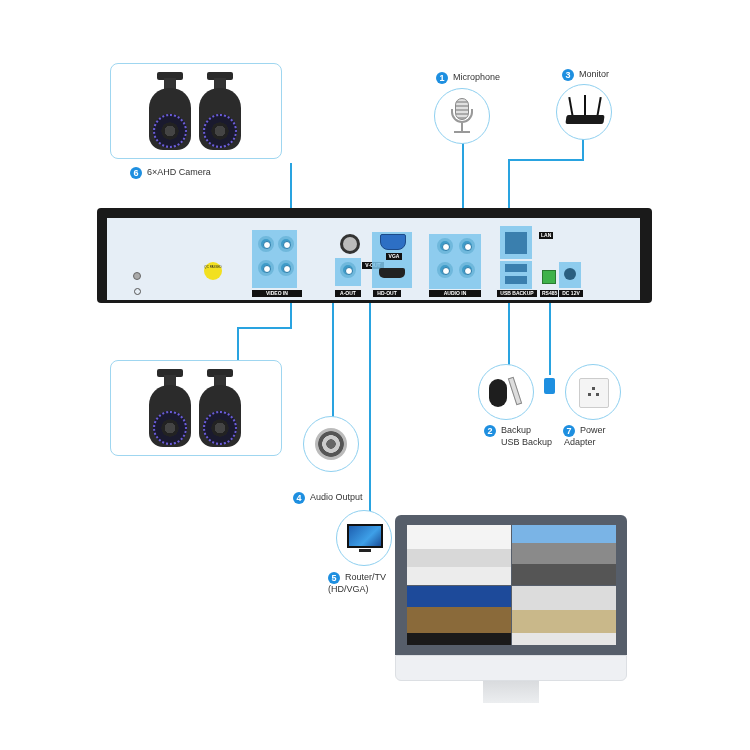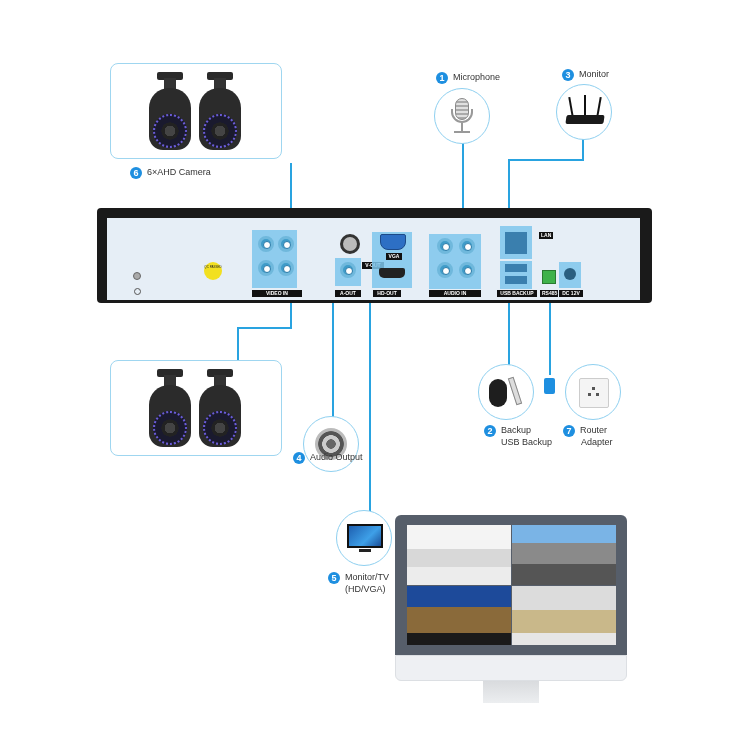--- a/index.html
+++ b/index.html
@@ -152,38 +152,38 @@
 </div>
 
 <div class="abs" style="left:544px;top:378px;width:11px;height:16px;background:#1e8fe0;border-radius:2px"></div>
 <div class="circle" style="left:565px;top:364px;width:56px;height:56px">
   <div class="abs" style="left:13px;top:13px;width:30px;height:30px;background:#f4f4f4;border:1px solid #ccc;border-radius:2px"></div>
   <div class="abs" style="left:26px;top:22px;width:3px;height:3px;background:#555"></div>
   <div class="abs" style="left:22px;top:28px;width:3px;height:3px;background:#555"></div>
   <div class="abs" style="left:30px;top:28px;width:3px;height:3px;background:#555"></div>
 </div>
 <div class="lbl" style="left:563px;top:425px">
-  <span class="badge">7</span><span>Router</span><br>
-  <span style="margin-left:18px">Adapter</span>
+  <span class="badge">7</span><span>Power</span><br>
+  <span style="margin-left:1px">Adapter</span>
 </div>
 
 <div class="circle" style="left:303px;top:416px;width:56px;height:56px">
   <div class="abs" style="left:11px;top:11px;width:32px;height:32px;border-radius:50%;background:radial-gradient(circle,#666 0 20%,#ccc 22% 38%,#555 40% 55%,#bbb 58% 100%)"></div>
 </div>
-<div class="lbl" style="left:293px;top:452px">
+<div class="lbl" style="left:293px;top:492px">
   <span class="badge">4</span><span>Audio Output</span>
 </div>
 
 <div class="circle" style="left:336px;top:510px;width:56px;height:56px">
   <div class="abs" style="left:10px;top:13px;width:36px;height:24px;background:linear-gradient(135deg,#1e5fb0,#3ea0e8 60%,#1a4e98);border:2px solid #111"></div>
   <div class="abs" style="left:22px;top:38px;width:12px;height:3px;background:#222"></div>
 </div>
 <div class="lbl" style="left:328px;top:572px">
-  <span class="badge">5</span><span>Monitor/TV</span><br>
-  <span style="margin-left:17px">(HD/VGA)</span>
+  <span class="badge">5</span><span>Router/TV</span><br>
+  <span style="">(HD/VGA)</span>
 </div>
 
 <div class="monitor">
   <div class="abs" style="left:0;top:0;width:232px;height:140px;background:#565e6a;border-radius:6px 6px 0 0"></div>
   <div class="abs" style="left:12px;top:10px;width:104px;height:60px;background:linear-gradient(180deg,#f4f4f4 0 40%,#d8d8d8 40% 70%,#ececec 70%)"></div>
   <div class="abs" style="left:117px;top:10px;width:104px;height:60px;background:linear-gradient(180deg,#7ab4e6 0 30%,#8a8a8a 30% 65%,#555 65%)"></div>
   <div class="abs" style="left:12px;top:71px;width:104px;height:59px;background:linear-gradient(180deg,#1d4a9a 0 35%,#8a6a3a 35% 80%,#1a1a1a 80%)"></div>
   <div class="abs" style="left:117px;top:71px;width:104px;height:59px;background:linear-gradient(180deg,#dcdcdc 0 40%,#c9b88a 40% 80%,#e6e6e6 80%)"></div>
   <div class="abs" style="left:0;top:140px;width:232px;height:26px;background:#eef0f3;border:1px solid #dcdfe3;border-radius:0 0 6px 6px"></div>
   <div class="abs" style="left:88px;top:166px;width:56px;height:22px;background:linear-gradient(#d9dbde,#eceef0)"></div>

